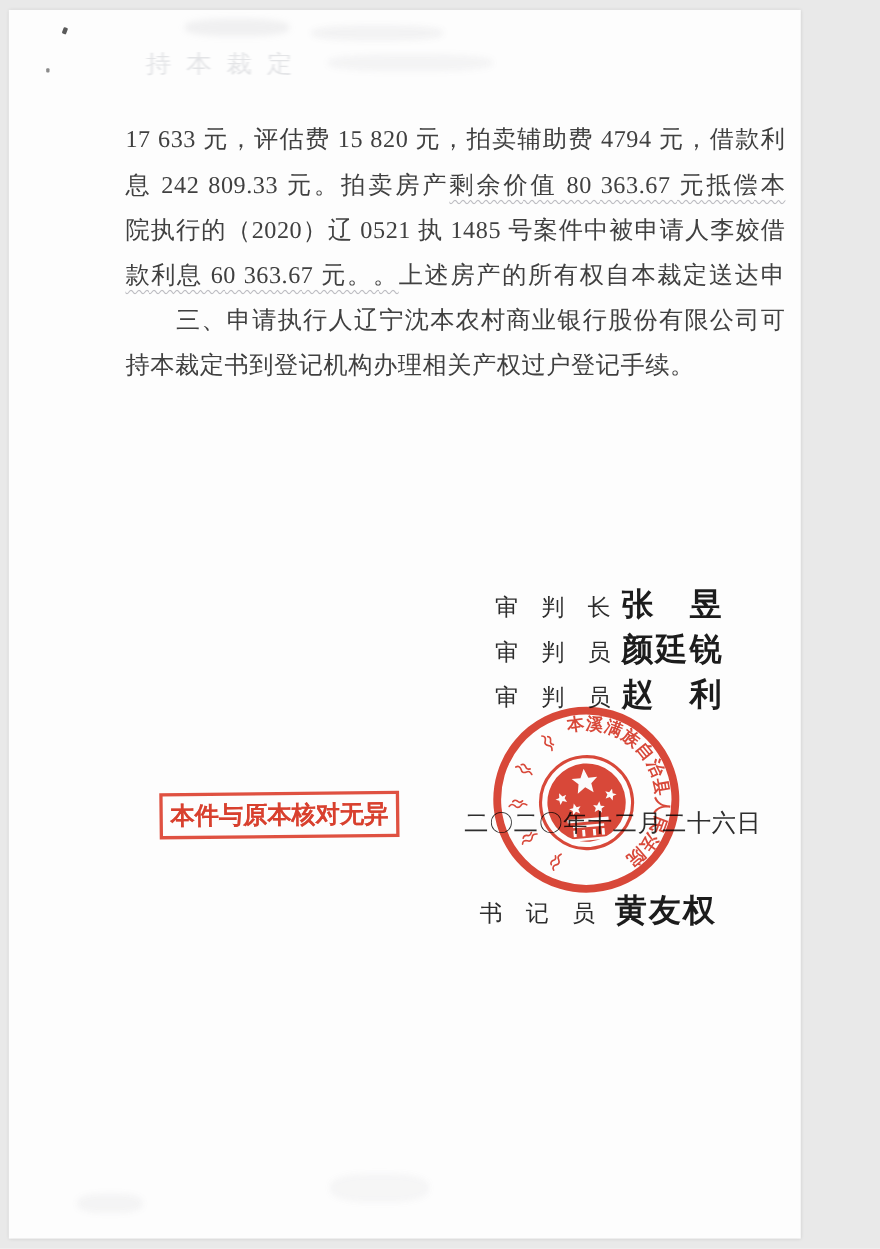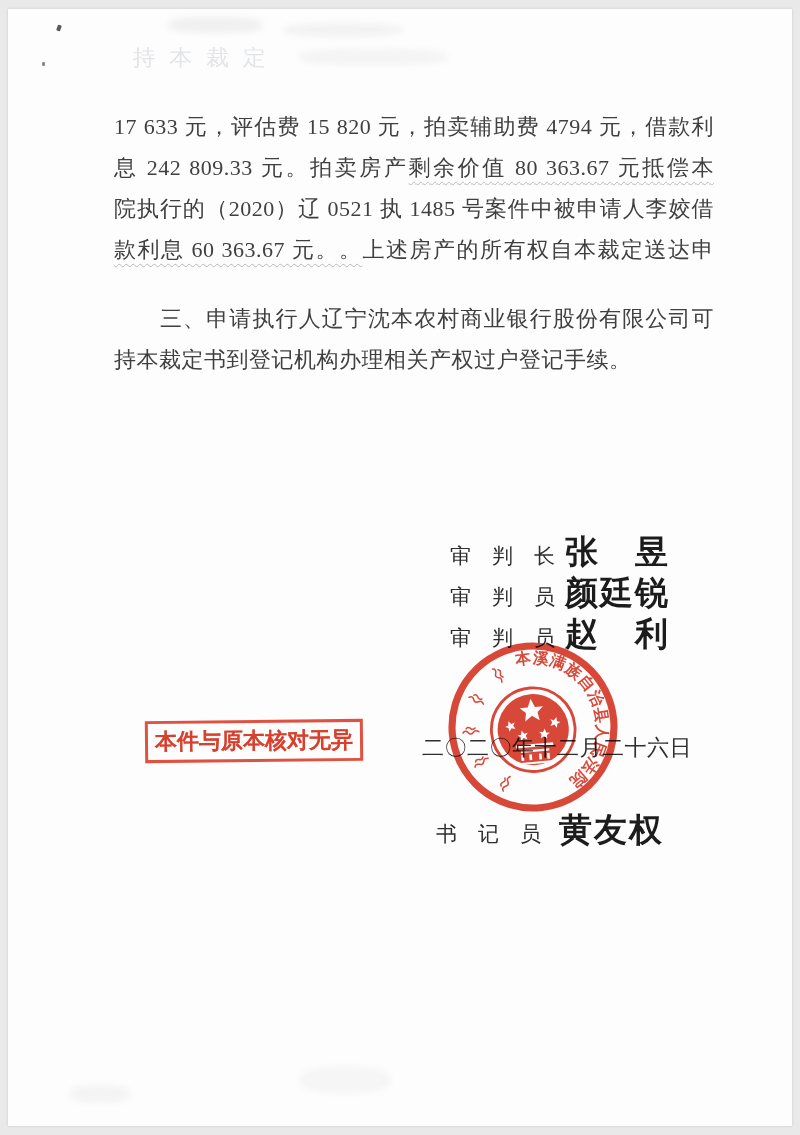--- a/index.html
+++ b/index.html
@@ -1,36 +1,36 @@
 <!DOCTYPE html>
 <html><head>
 <meta charset="utf-8">
 <style>
   html,body{margin:0;padding:0;width:800px;height:1135px;overflow:hidden;
     background:#e9e9e9;font-family:"Liberation Serif","DejaVu Serif",serif;}
-  .page{position:absolute;left:8px;top:9px;width:784px;height:1117px;
+  .page{position:absolute;left:8px;top:9px;width:720px;height:1117px;
     background:#fdfdfd;box-shadow:0 0 3px rgba(0,0,0,.12);}
   
   .ghost-text{position:absolute;left:128px;top:34px;font-size:22px;letter-spacing:13px;
     color:#7d828e;opacity:.20;filter:blur(.7px);transform:scaleX(1.05);}
   .smudge{position:absolute;background:rgba(150,150,158,.12);filter:blur(3px);border-radius:40%;}
   .speck{position:absolute;background:#5a5a5a;border-radius:1px;}
   
   .body-text{position:absolute;left:106px;top:97px;width:600px;
     font-size:22px;line-height:41px;color:#404040;letter-spacing:.5px;}
   .tline{height:41px;}
   .tline.j{text-align:justify;text-align-last:justify;}
-  .tline.ind{padding-left:46px;margin-top:28px;}
+  .tline.ind{padding-left:46px;}
   .wavy{text-decoration:underline;text-decoration-style:wavy;
     text-decoration-color:rgba(125,125,135,.5);text-decoration-thickness:1.2px;
     text-underline-offset:6px;}
   
   .sig-row{position:absolute;left:442px;white-space:nowrap;}
   .sig-role{font-size:21px;color:#2d2d2d;}
-  .sig-name{font-size:33px;font-weight:700;color:#1c1c1c;margin-left:10px;letter-spacing:2px;margin-top:24px;}
+  .sig-name{font-size:29px;font-weight:700;color:#1c1c1c;margin-left:10px;letter-spacing:2px;margin-top:24px;}
   
   .date-line{position:absolute;left:414px;top:724px;font-size:22px;color:#2e2e2e;
     letter-spacing:.5px;white-space:nowrap;}
   .clerk-row{position:absolute;left:428px;top:799px;white-space:nowrap;}
   .clerk-row .sig-name{margin-left:18px;text-align:center;}
   
   .verify-stamp{position:absolute;left:137px;top:711px;padding:3px 7px;
     border:3px solid rgba(219,62,44,.9);color:#d8402e;font-size:22px;font-weight:700;
     letter-spacing:0;transform:rotate(-.6deg);white-space:nowrap;
     text-shadow:0 0 .5px rgba(219,62,44,.6);}

